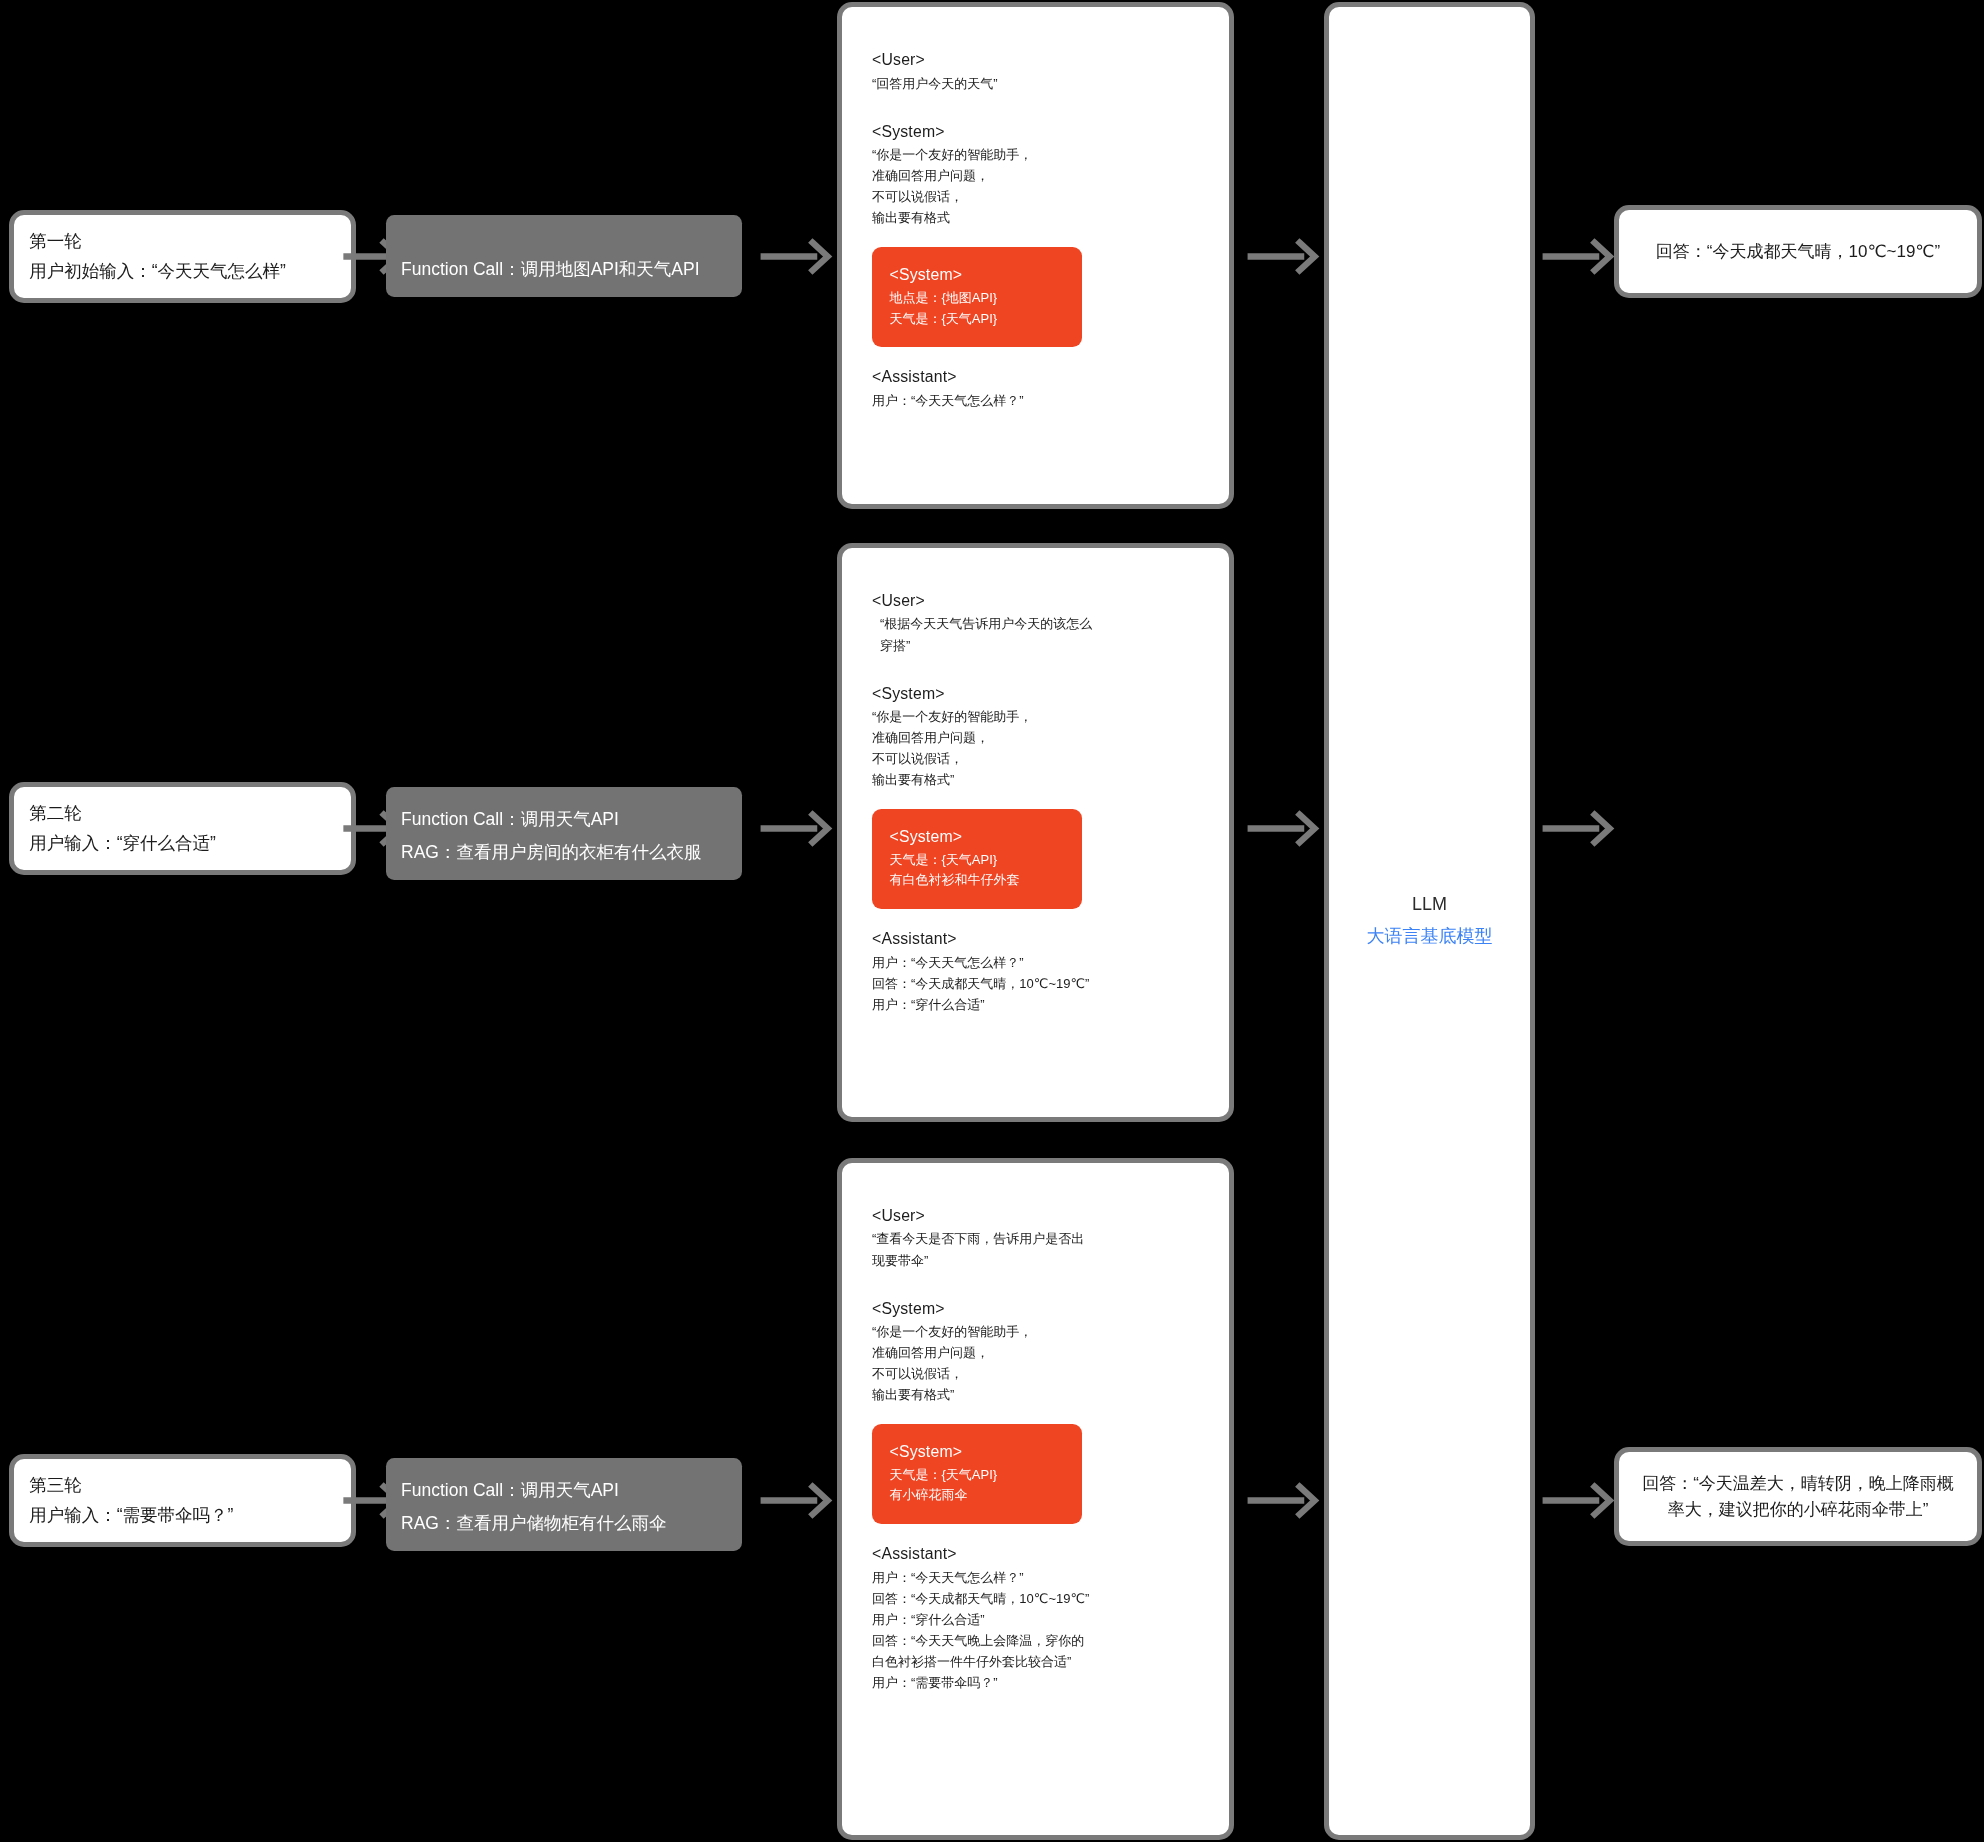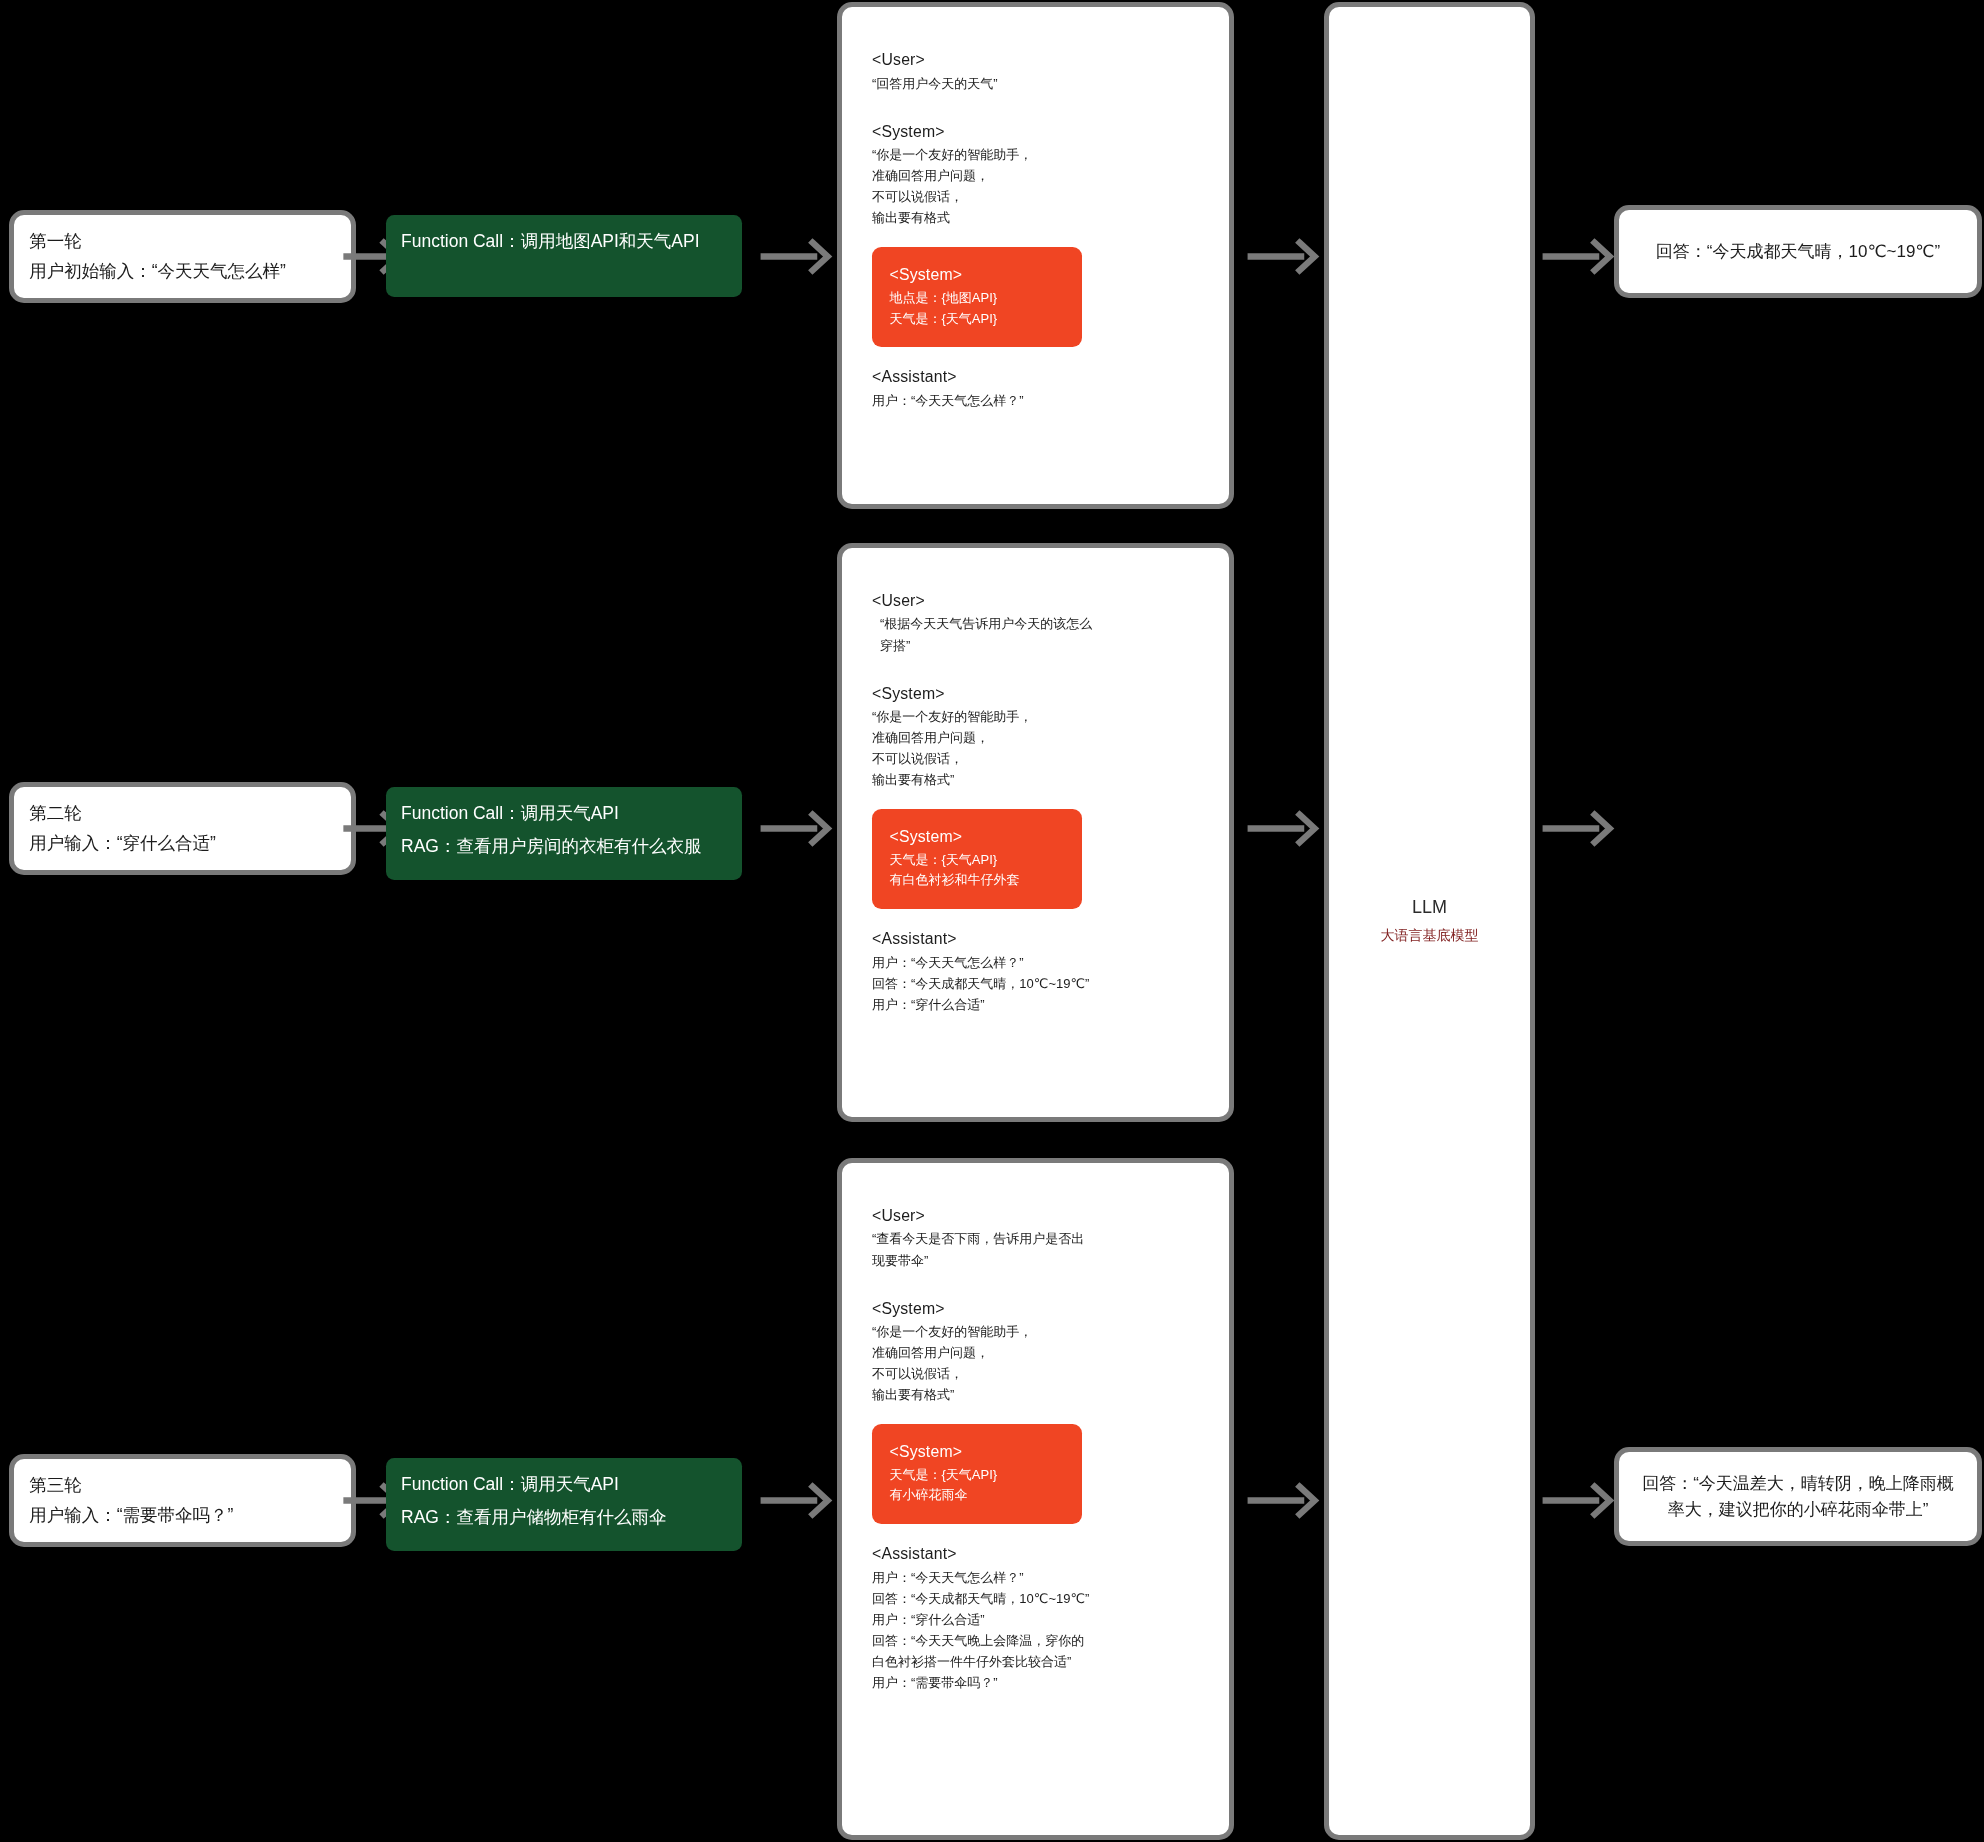--- a/index.html
+++ b/index.html
@@ -29,27 +29,27 @@
     display: flex;
     flex-direction: column;
     justify-content: center;
     gap: 8.2px;
   }
   .input-box .line { font-size: 17.5px; line-height: 1.25; white-space: nowrap; }
 
   
   .fc-box {
     position: absolute;
-    background: #14532d;
+    background: #737373;
     border-radius: 8.2px;
     color: #ffffff;
     padding: 16.3px 15px;
     display: flex;
     flex-direction: column;
-    justify-content: flex-start;
+    justify-content: flex-end;
     gap: 10.5px;
     width: 356px;
   }
   .fc-box .line { font-size: 17.5px; line-height: 1.25; white-space: nowrap; }
 
   
   .prompt-box {
     width: 397px;
     padding: 41px 30px 25px 30px;
     font-size: 15.8px;
@@ -78,21 +78,21 @@
   
   .llm-box {
     width: 211px;
     display: flex;
     flex-direction: column;
     align-items: center;
     justify-content: center;
     gap: 9.3px;
   }
   .llm-box .llm-title { font-size: 18px; color: #2b2b2b; }
-  .llm-box .llm-sub   { font-size: 14px; color: #7f1d1d; }
+  .llm-box .llm-sub   { font-size: 18px; color: #3b82f6; }
 
   
   .answer-box {
     width: 368px;
     padding: 15px 20px;
     display: flex;
     align-items: center;
     justify-content: center;
     text-align: center;
   }

